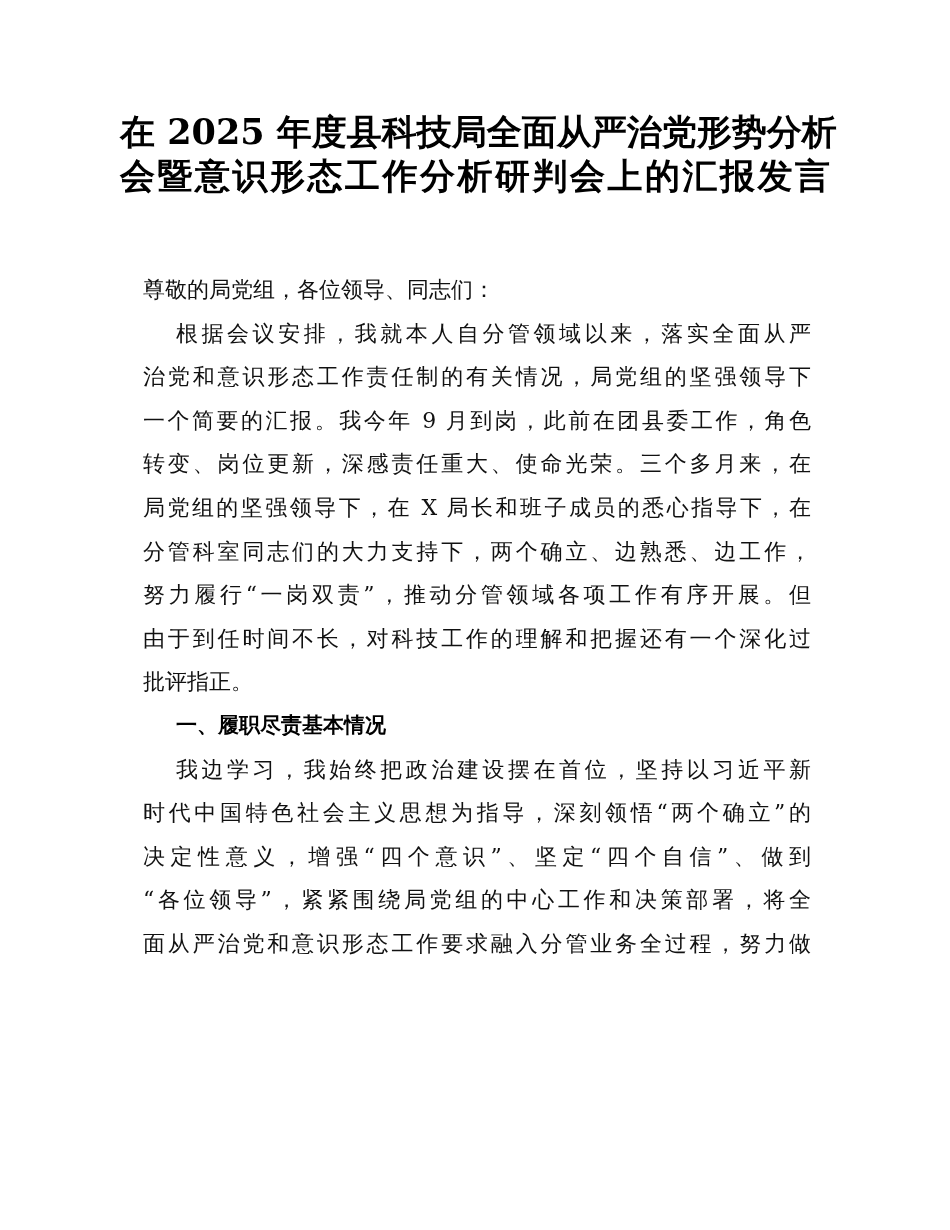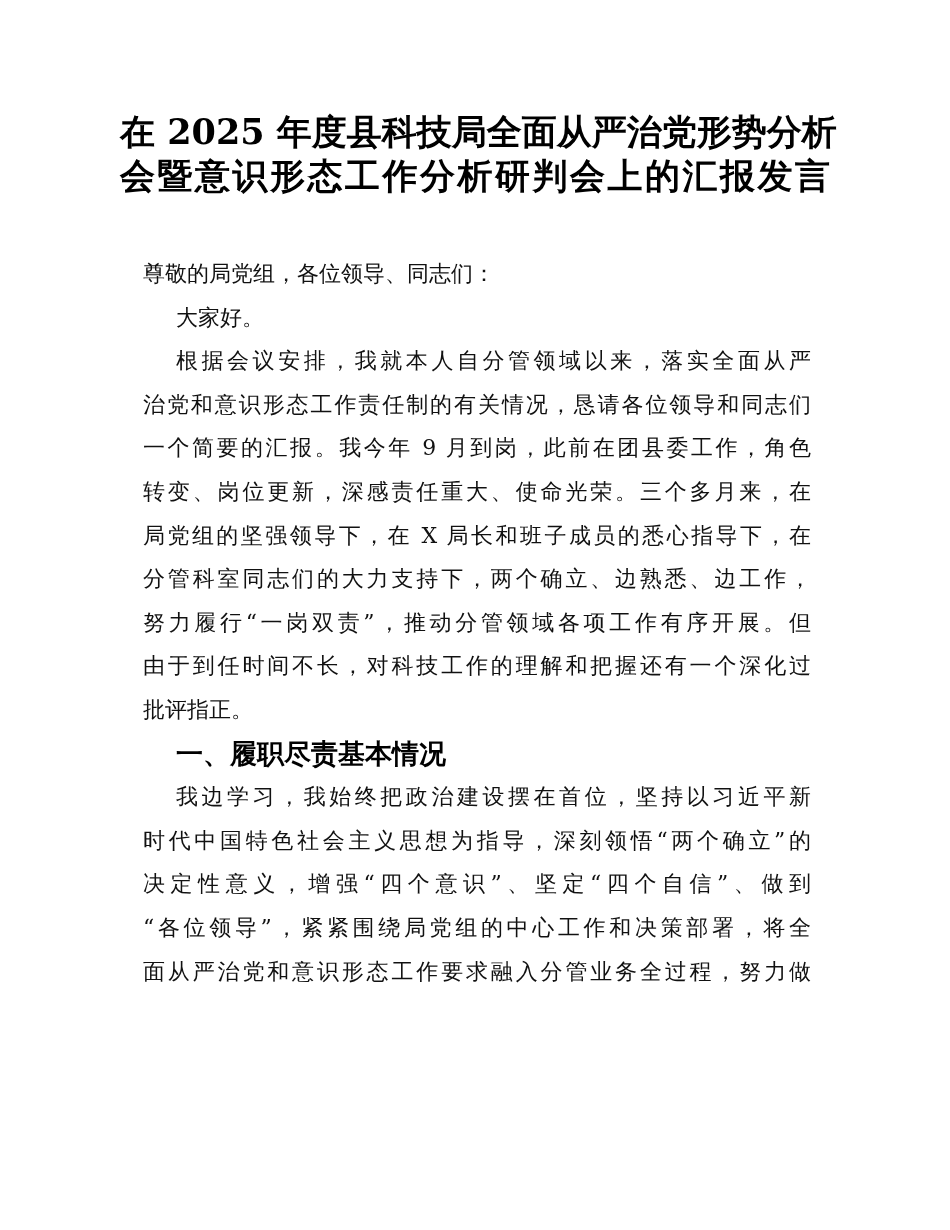--- a/index.html
+++ b/index.html
@@ -35,21 +35,21 @@
       letter-spacing: 0px;
       color: #000000;
     }
     .title .line {
       display: block;
       white-space: nowrap;
     }
     .body-text {
       position: absolute;
       left: 143px;
-      top: 252px;
+      top: 268px;
       width: 668px;
       font-family: "DejaVu Serif", "Liberation Serif", serif;
       font-size: 22px;
       color: #111111;
     }
     .line {
       display: block;
       height: 43.6px;
       line-height: 43.6px;
       white-space: nowrap;
@@ -62,43 +62,42 @@
     }
     .indent {
       padding-left: 33px;
     }
     .salutation {
       margin-bottom: 0px;
     }
     .heading {
       font-family: "DejaVu Sans", "Liberation Sans", sans-serif;
       font-weight: bold;
-      font-size: 27px;
+      font-size: 21px;
       color: #000000;
     }
   </style>
 </head>
 <body>
 
 <div class="page">
 
   <div class="title">
     <span class="line">在 2025 年度县科技局全面从严治党形势分析</span>
     <span class="line">会暨意识形态工作分析研判会上的汇报发言</span>
   </div>
 
   <div class="body-text">
 
     <span class="line last salutation">尊敬的局党组，各位领导、同志们：</span>
 
-    <span class="line last indent">大家好。</span>
 
     <div>
       <span class="line indent">根据会议安排，我就本人自分管领域以来，落实全面从严</span>
-      <span class="line">治党和意识形态工作责任制的有关情况，恳请各位领导和同志们</span>
+      <span class="line">治党和意识形态工作责任制的有关情况，局党组的坚强领导下</span>
       <span class="line">一个简要的汇报。我今年 9 月到岗，此前在团县委工作，角色</span>
       <span class="line">转变、岗位更新，深感责任重大、使命光荣。三个多月来，在</span>
       <span class="line">局党组的坚强领导下，在 X 局长和班子成员的悉心指导下，在</span>
       <span class="line">分管科室同志们的大力支持下，两个确立、边熟悉、边工作，</span>
       <span class="line">努力履行“一岗双责”，推动分管领域各项工作有序开展。但</span>
       <span class="line">由于到任时间不长，对科技工作的理解和把握还有一个深化过</span>
       <span class="line last">批评指正。</span>
     </div>
 
     <span class="line last indent heading">一、履职尽责基本情况</span>

